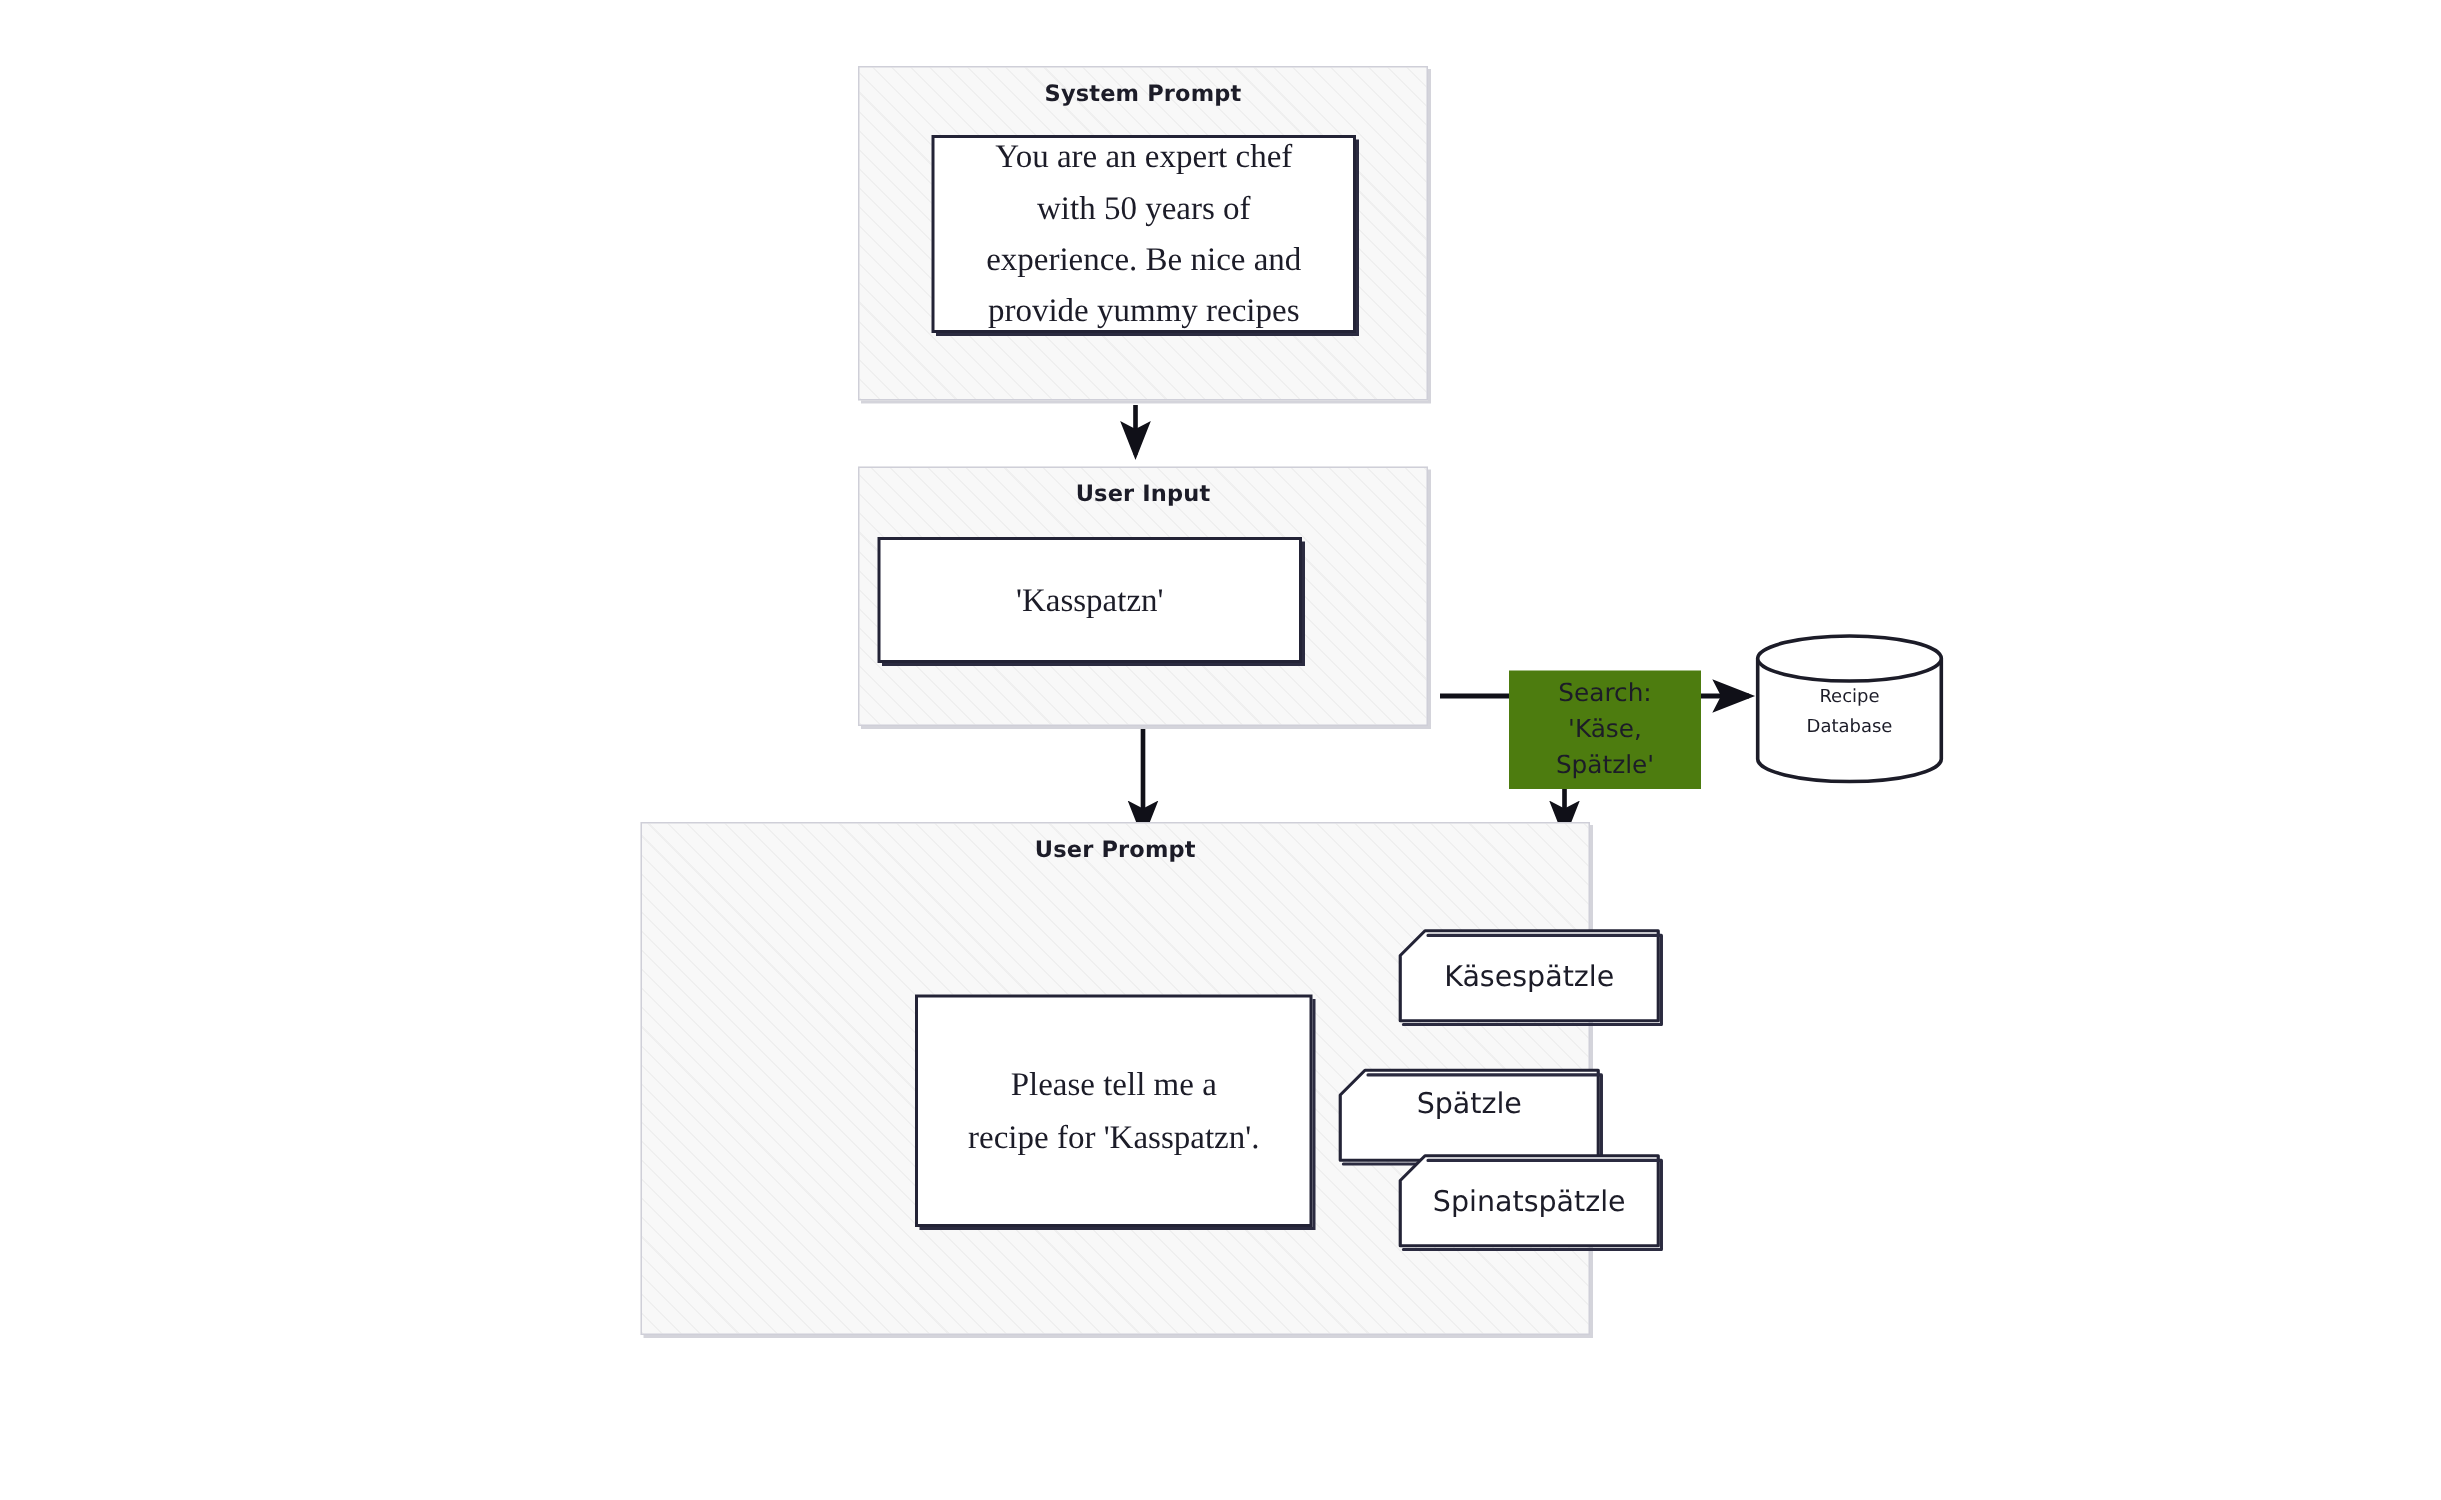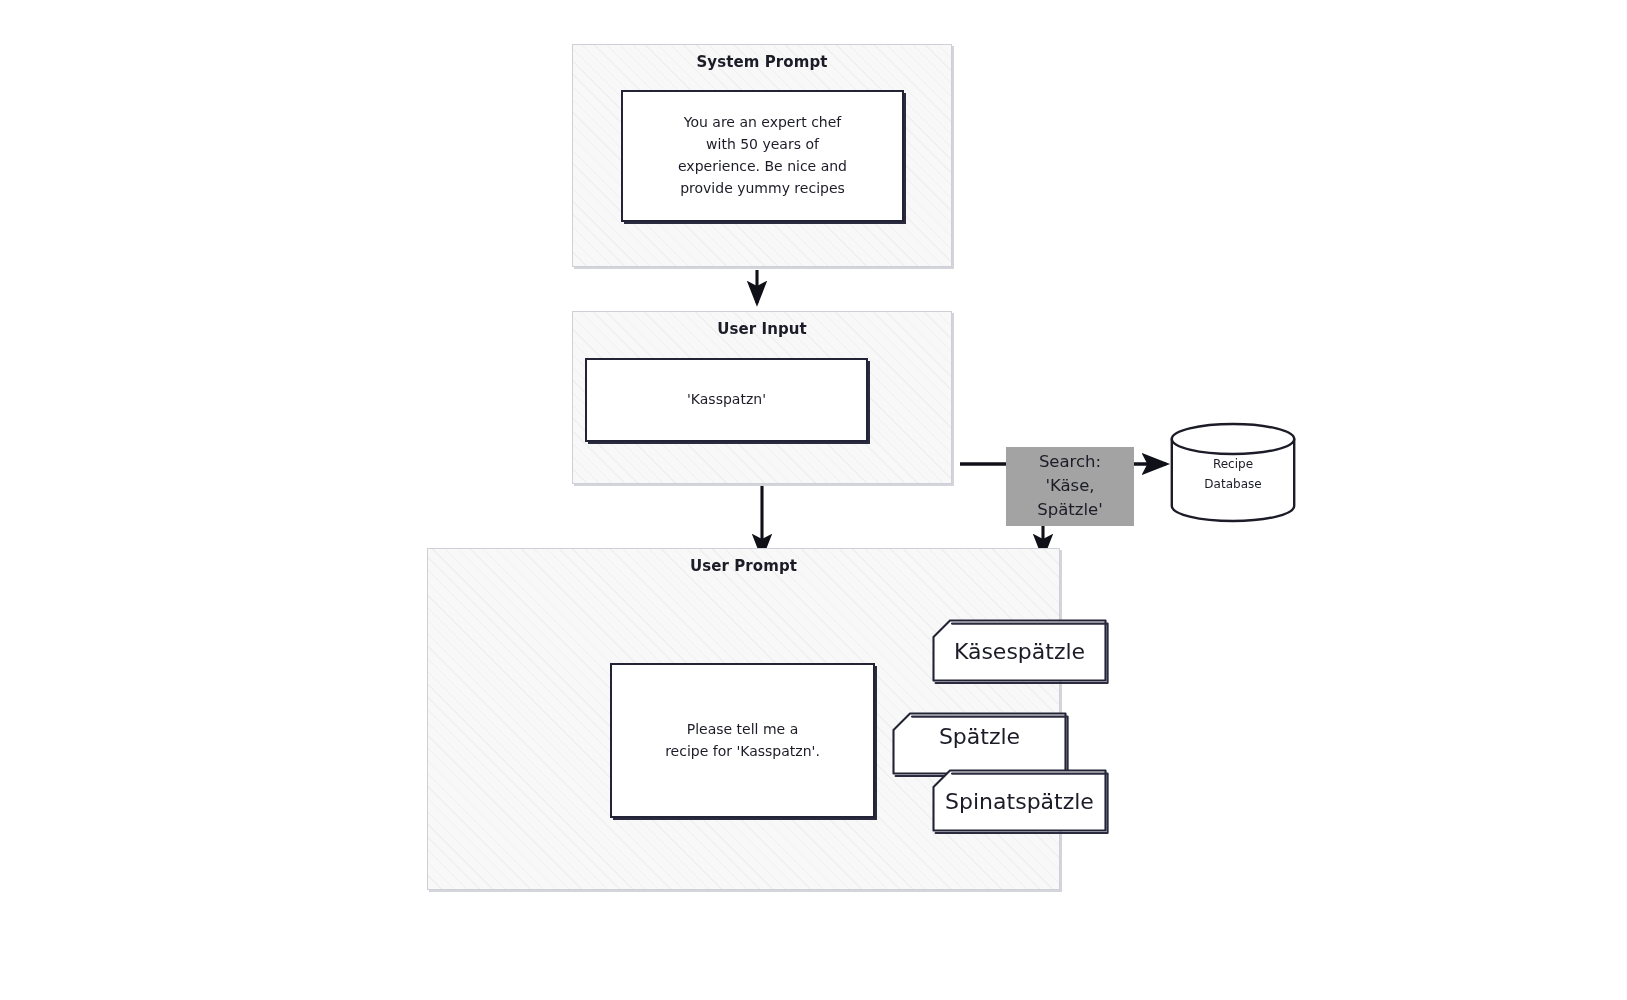--- a/index.html
+++ b/index.html
@@ -54,46 +54,47 @@
     box-sizing: border-box;
     background: #ffffff;
     border: 2.1px solid #232336;
     display: flex;
     align-items: center;
     justify-content: center;
     text-align: center;
     box-shadow: 2.5px 2.5px 0 -0.5px #2b2b40;
   }
   .node-text {
-    font-size: 14px;
+    font-size: 22px;
     line-height: 1.56;
     color: #1c1c28;
     padding: 0 10px;
     white-space: pre-line;
+    font-family: Liberation Serif, serif;
   }
 
   
   .note-shape {
     position: absolute;
     box-sizing: border-box;
   }
   .note-shape svg {
     position: absolute;
     left: 0;
     top: 0;
     overflow: visible;
   }
   .note-label {
     position: absolute;
     left: 0;
     right: 0;
     top: 50%;
     transform: translateY(-50%);
     text-align: center;
-    font-size: 22px;
+    font-size: 19px;
     color: #1c1c28;
     white-space: nowrap;
     pointer-events: none;
   }
 
   
   .cylinder {
     position: absolute;
   }
   .cylinder svg { position: absolute; left:0; top:0; overflow: visible; }
@@ -107,21 +108,21 @@
     line-height: 1.6;
     color: #1c1c28;
     white-space: pre-line;
     pointer-events: none;
   }
 
   
   .edge-label {
     position: absolute;
     box-sizing: border-box;
-    background: #a3a3a3;
+    background: #4d7c0f;
     padding: 3px 8px 4px 8px;
     text-align: center;
     font-size: 16.5px;
     line-height: 1.45;
     color: #1c1c28;
     white-space: pre-line;
   }
 
   
   #edges {

